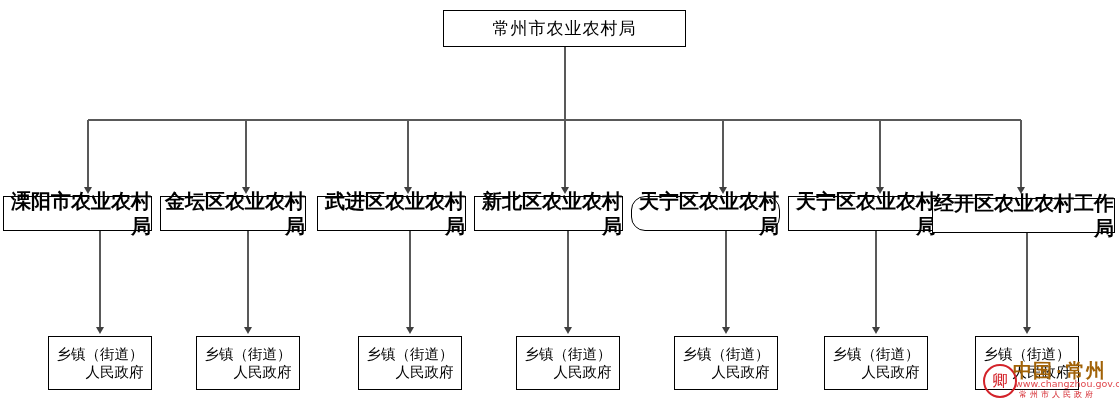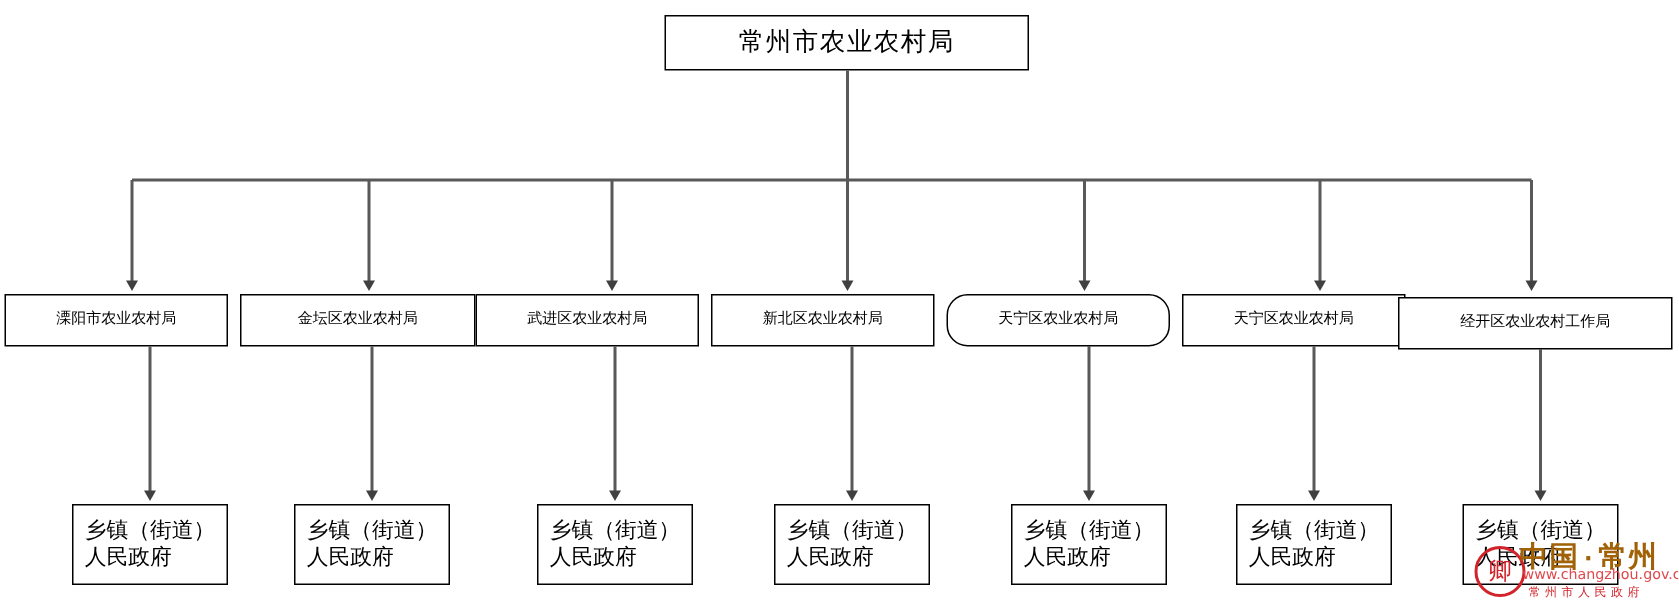--- a/index.html
+++ b/index.html
@@ -16,32 +16,33 @@
     overflow: hidden;
   }
   .node {
     position: absolute;
     box-sizing: border-box;
     border: 1px solid #000000;
     background: #ffffff;
     display: flex;
     align-items: center;
     justify-content: center;
-    text-align: left;
+    text-align: right;
     color: #000000;
     line-height: 1.25;
     white-space: pre-line;
   }
   .node-root {
     font-size: 17px;
     letter-spacing: 1px;
   }
   .node-dept {
-    font-size: 10px;
+    font-size: 20px;
     letter-spacing: 0px;
+    font-weight: bold;
   }
   .node-town {
     font-size: 14.5px;
     letter-spacing: 0px;
   }
   .edge-v {
     position: absolute;
     width: 2px;
     background: #595959;
   }
@@ -152,21 +153,21 @@
       <div class="edge-v" style="left: 725px; top: 231px; height: 97px;"></div>
       <div class="arrow-head" style="left: 722px; top: 327px;"></div>
       <div class="edge-v" style="left: 875px; top: 231px; height: 97px;"></div>
       <div class="arrow-head" style="left: 872px; top: 327px;"></div>
       <div class="edge-v" style="left: 1026px; top: 231px; height: 97px;"></div>
       <div class="arrow-head" style="left: 1023px; top: 327px;"></div>
     </div>
 
   <div id="dept-layer">
       <div class="node node-dept" style="left: 3px; top: 196px; width: 149px; height: 35px;">溧阳市农业农村局</div>
-      <div class="node node-dept" style="left: 160px; top: 196px; width: 157px; height: 35px;">金坛区农业农村局</div>
+      <div class="node node-dept" style="left: 160px; top: 196px; width: 146px; height: 35px;">金坛区农业农村局</div>
       <div class="node node-dept" style="left: 317px; top: 196px; width: 149px; height: 35px;">武进区农业农村局</div>
       <div class="node node-dept" style="left: 474px; top: 196px; width: 149px; height: 35px;">新北区农业农村局</div>
       <div class="node node-dept" style="left: 631px; top: 196px; width: 149px; height: 35px; border-radius: 14px;">天宁区农业农村局</div>
       <div class="node node-dept" style="left: 788px; top: 196px; width: 149px; height: 35px;">天宁区农业农村局</div>
       <div class="node node-dept" style="left: 932px; top: 198px; width: 183px; height: 35px;">经开区农业农村工作局</div>
     </div>
 
   <div id="town-layer">
       <div class="node node-town" style="left: 48px; top: 336px; width: 104px; height: 54px;">乡镇（街道）
 人民政府</div>

